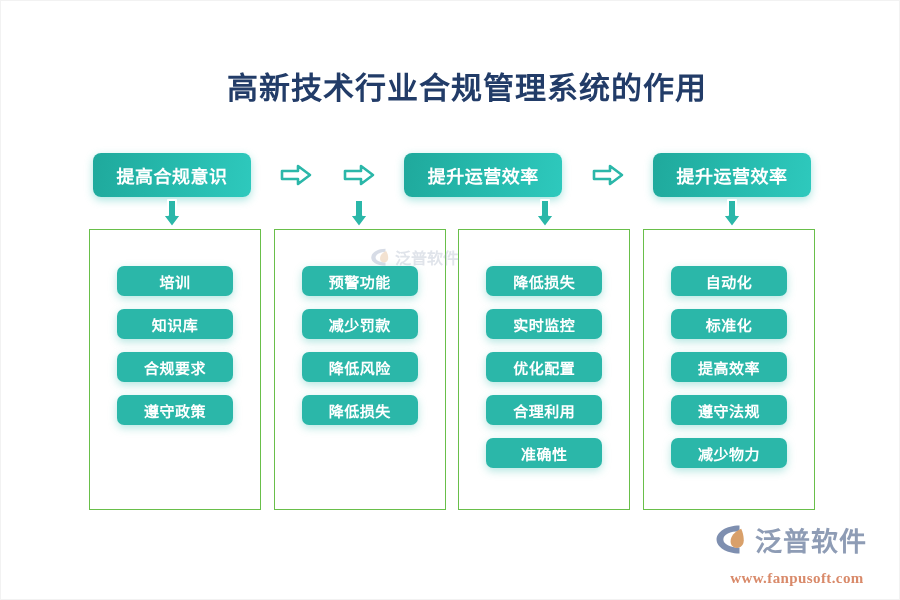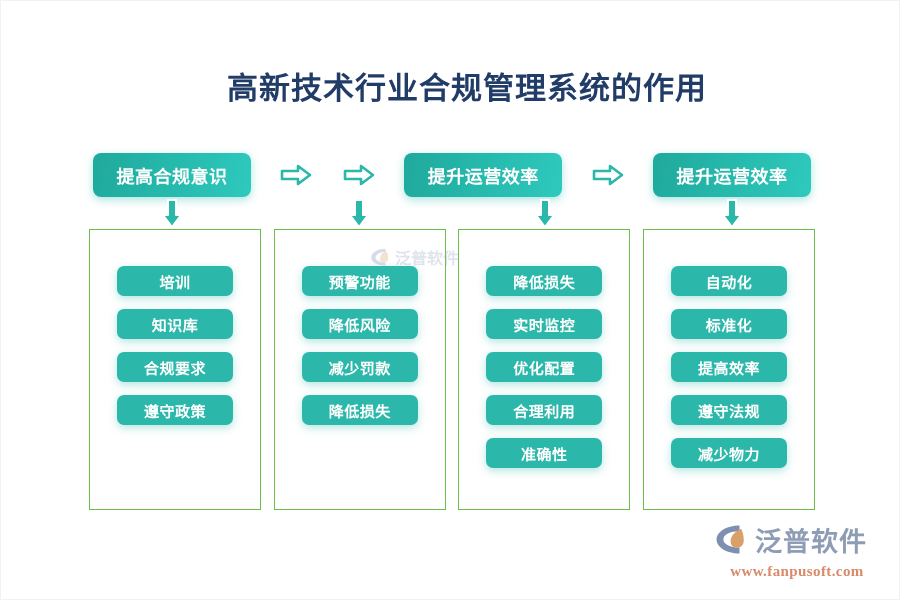--- a/index.html
+++ b/index.html
@@ -171,21 +171,21 @@
     height: 36px;
   }
   .brand-name {
     font-size: 27px;
     font-weight: bold;
     color: #8e9cb5;
     letter-spacing: 1px;
     white-space: nowrap;
   }
   .brand-url {
-    margin-top: 6px;
+    margin-top: 13px;
     text-align: center;
     font-family: "Liberation Serif", "DejaVu Serif", serif;
     font-size: 15px;
     font-weight: bold;
     letter-spacing: 0.4px;
     color: #d98a6a;
     white-space: nowrap;
   }
 </style>
 </head>
@@ -250,22 +250,22 @@
 
     <div class="panel">
       <div class="pill">培训</div>
       <div class="pill">知识库</div>
       <div class="pill">合规要求</div>
       <div class="pill">遵守政策</div>
     </div>
 
     <div class="panel">
       <div class="pill">预警功能</div>
+      <div class="pill">减少罚款</div>
       <div class="pill">降低风险</div>
-      <div class="pill">减少罚款</div>
       <div class="pill">降低损失</div>
     </div>
 
     <div class="panel">
       <div class="pill">降低损失</div>
       <div class="pill">实时监控</div>
       <div class="pill">优化配置</div>
       <div class="pill">合理利用</div>
       <div class="pill">准确性</div>
     </div>

